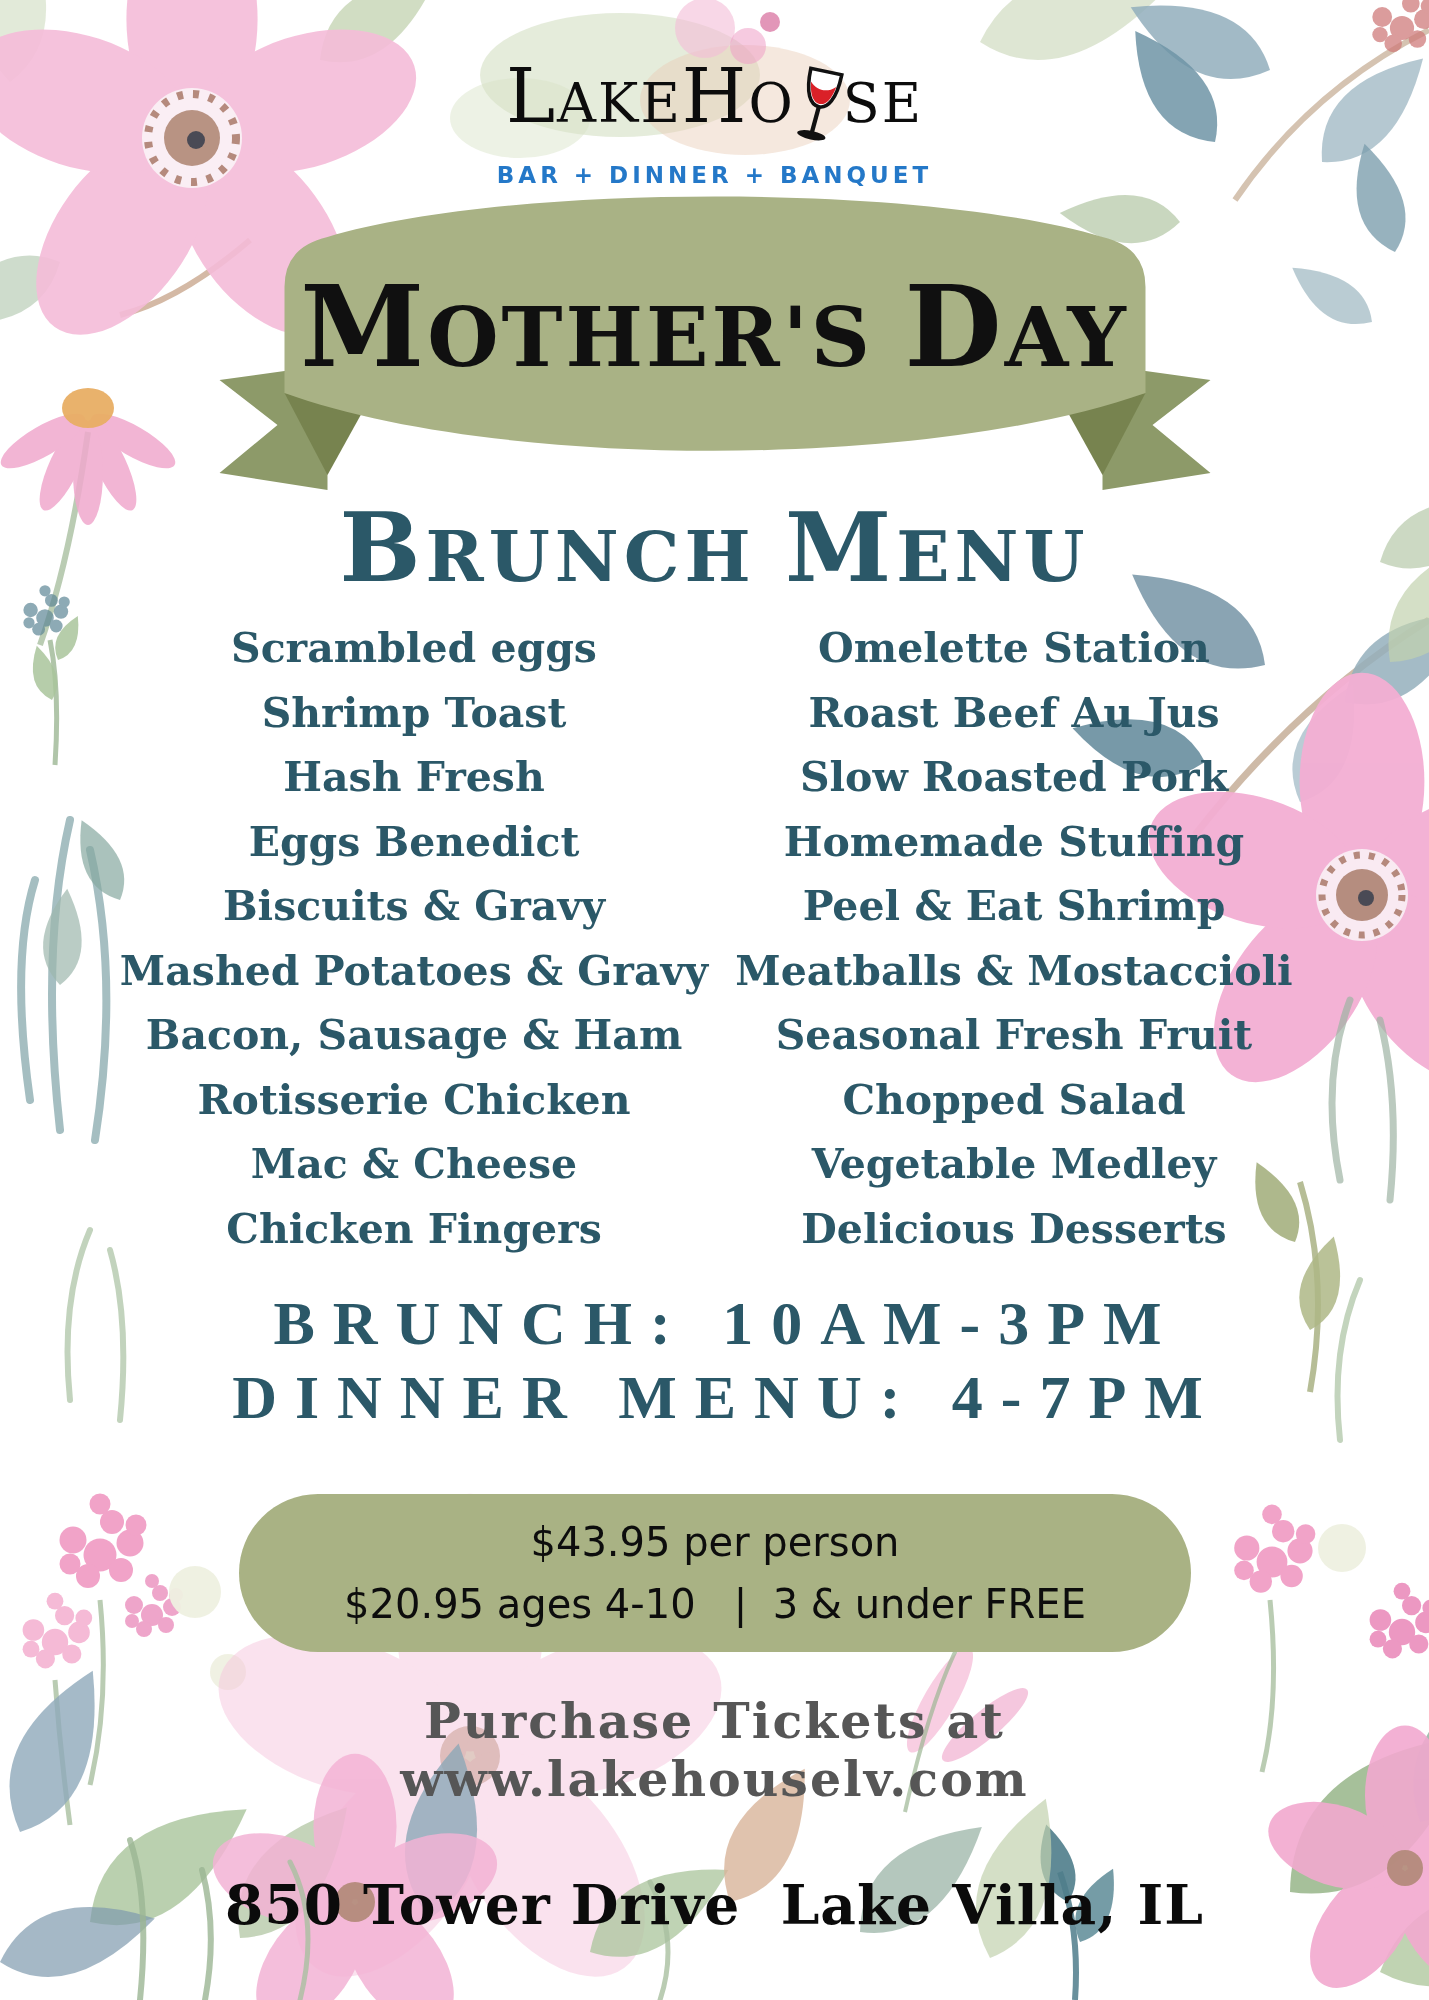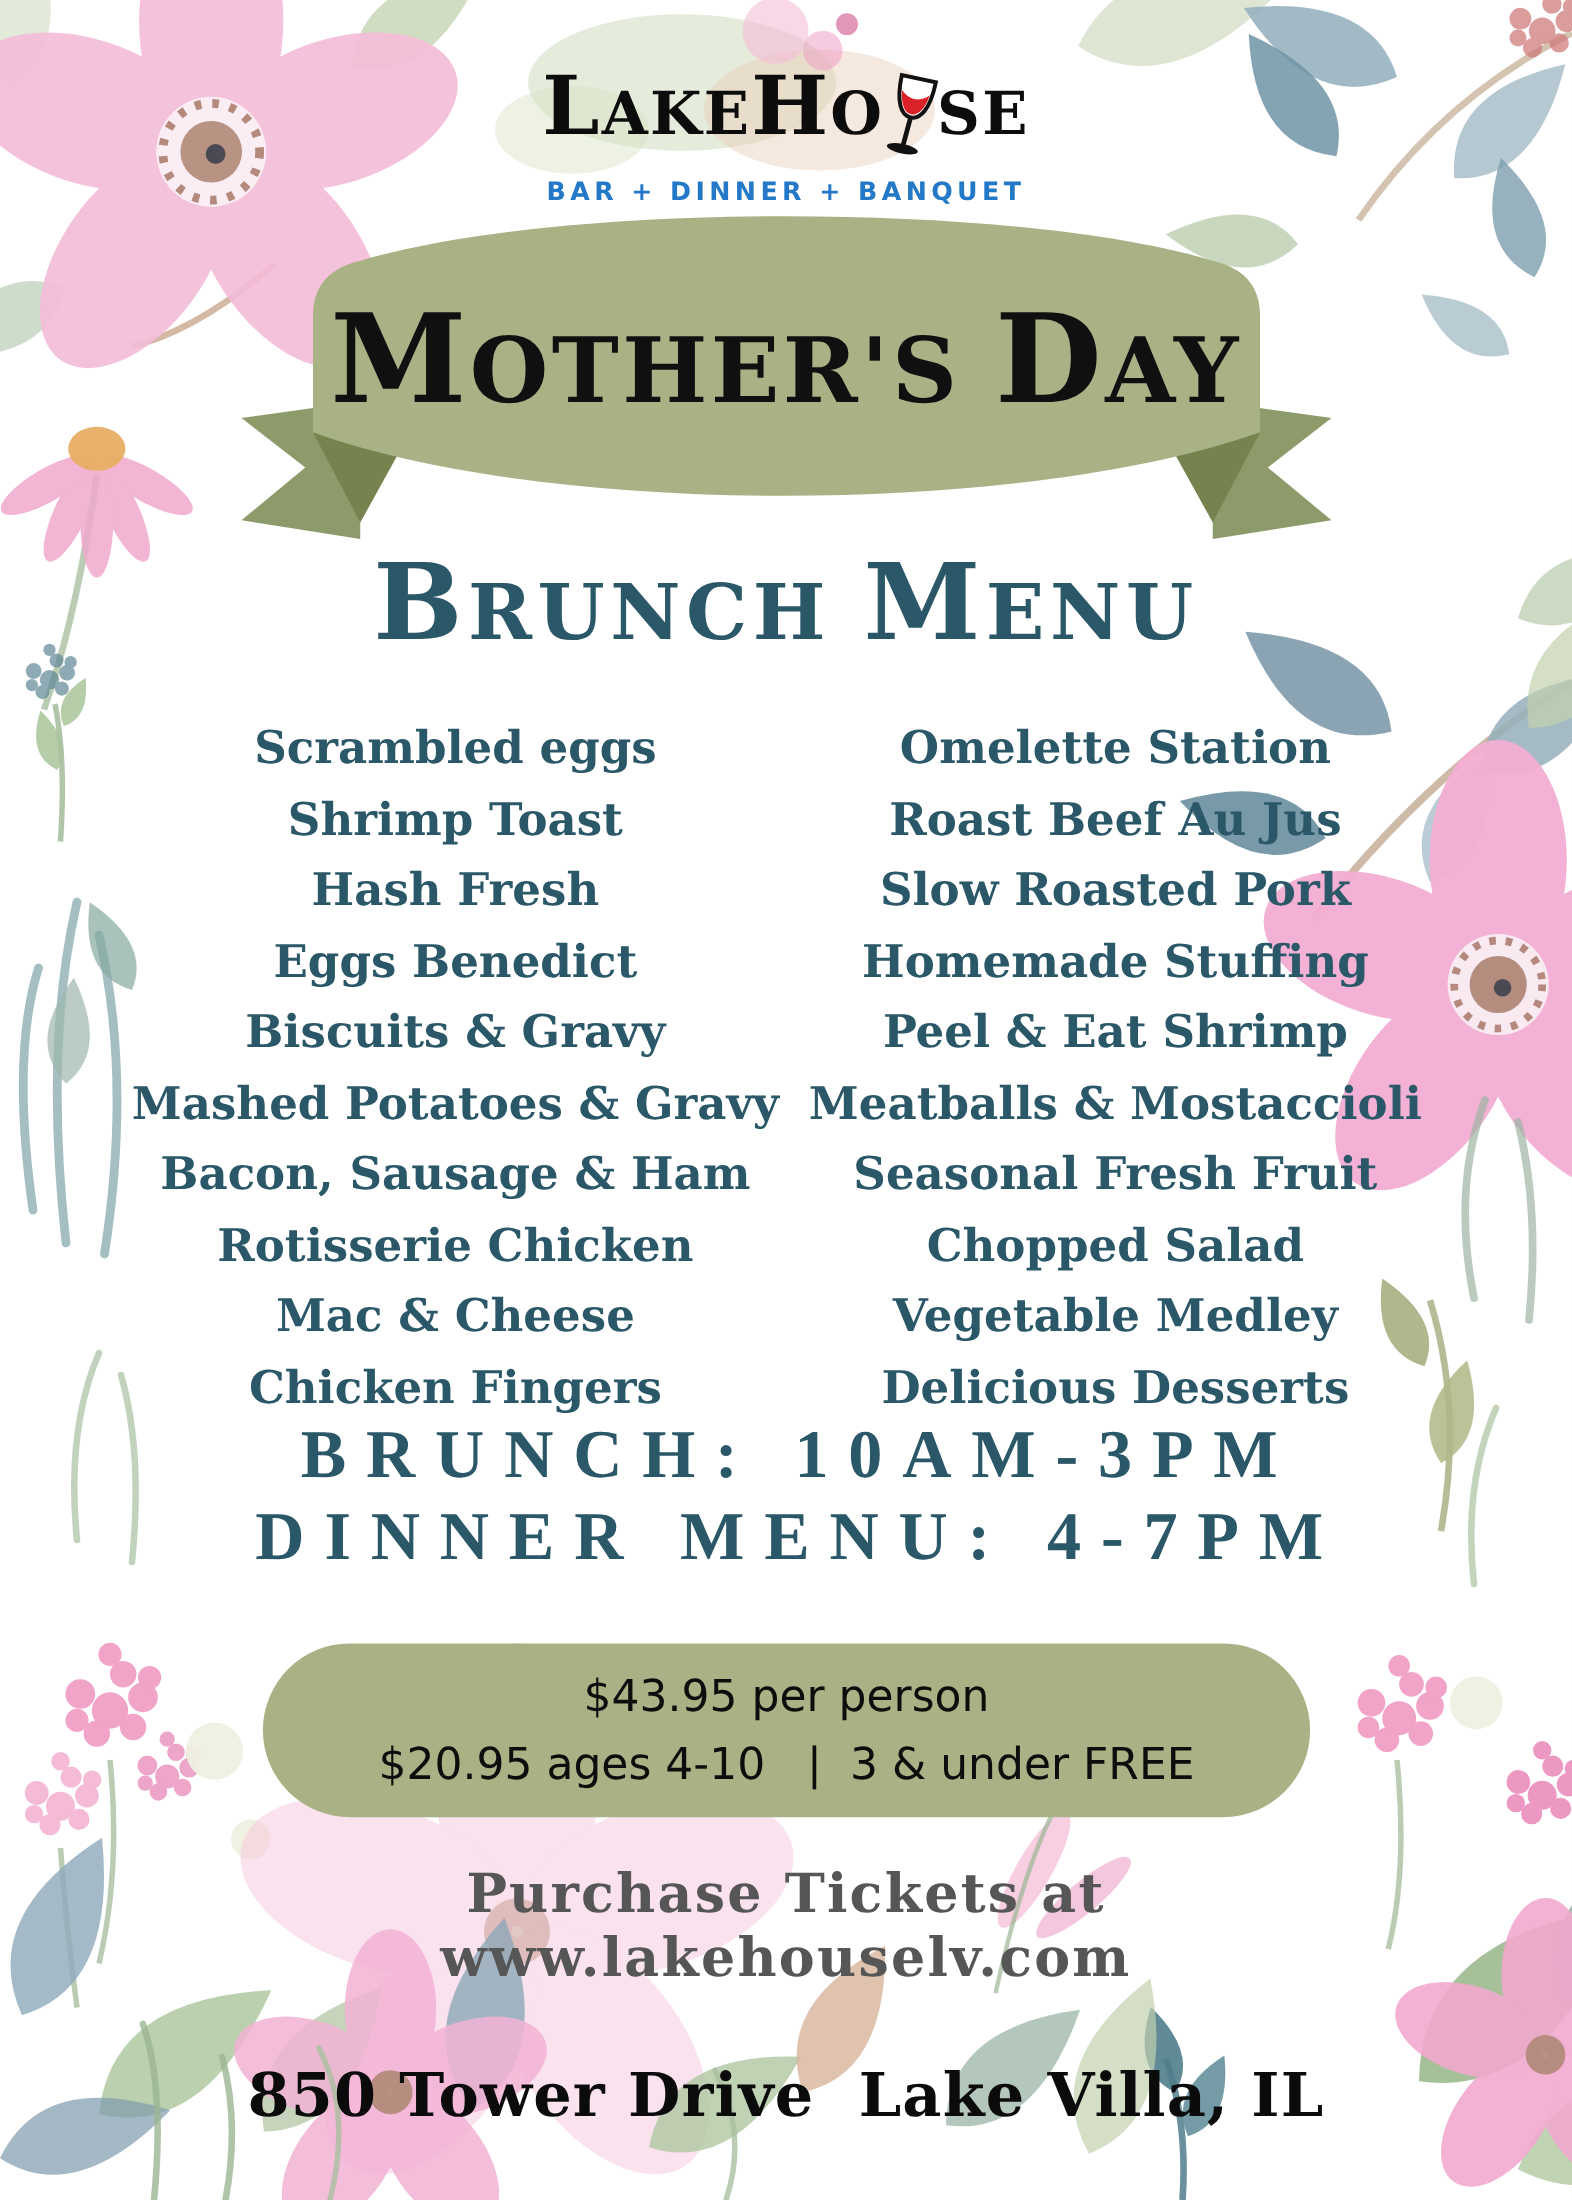--- a/index.html
+++ b/index.html
@@ -6,21 +6,21 @@
   .page{
     position:relative;width:1429px;height:2000px;margin:0 auto;
     background:#ffffff;overflow:hidden;
     font-family:"DejaVu Serif",serif;
   }
   .florals{position:absolute;left:0;top:0;z-index:0;pointer-events:none;}
   .content{position:absolute;left:0;top:0;width:100%;height:100%;z-index:2;}
 
   
   .logo{position:absolute;top:56px;left:0;width:100%;text-align:center;z-index:3;}
-  .logo-line{color:#0c0c0c;font-weight:700;letter-spacing:2px;line-height:1;white-space:nowrap;}
+  .logo-line{color:#0c0c0c;font-weight:400;letter-spacing:2px;line-height:1;white-space:nowrap;}
   .logo-big{font-size:74px;}
   .logo-small{font-size:54px;}
   .glass{display:inline-block;width:46px;height:100px;vertical-align:-34px;margin:0 1px;transform:rotate(12deg);}
   .tagline{
     margin-top:6px;font-family:"DejaVu Sans",sans-serif;font-weight:700;
     font-size:23px;letter-spacing:4px;color:#2478c8;
   }
 
   
   .banner{position:absolute;top:175px;left:50%;transform:translateX(-50%);
@@ -36,21 +36,21 @@
   
   .menu-heading{
     position:absolute;top:500px;left:0;width:100%;text-align:center;
     color:#2b5868;font-weight:700;letter-spacing:5px;line-height:1;white-space:nowrap;
   }
   .menu-heading .cap{font-size:96px;}
   .menu-heading .rest{font-size:70px;}
 
   
   .menu-columns{position:absolute;top:616px;left:114px;width:1200px;display:flex;}
-  .menu-col{flex:1;text-align:center;margin-top:32px;}
+  .menu-col{flex:1;text-align:center;}
   .menu-item{
     font-size:41px;font-weight:700;color:#2b5868;line-height:64.5px;white-space:nowrap;
   }
 
   
   .hours{position:absolute;top:1286px;left:12px;width:100%;text-align:center;
     font-family:"Liberation Serif",serif;color:#2b5868;font-weight:700;}
   .hours-line{font-size:62px;letter-spacing:18px;line-height:74px;white-space:nowrap;}
 
   

